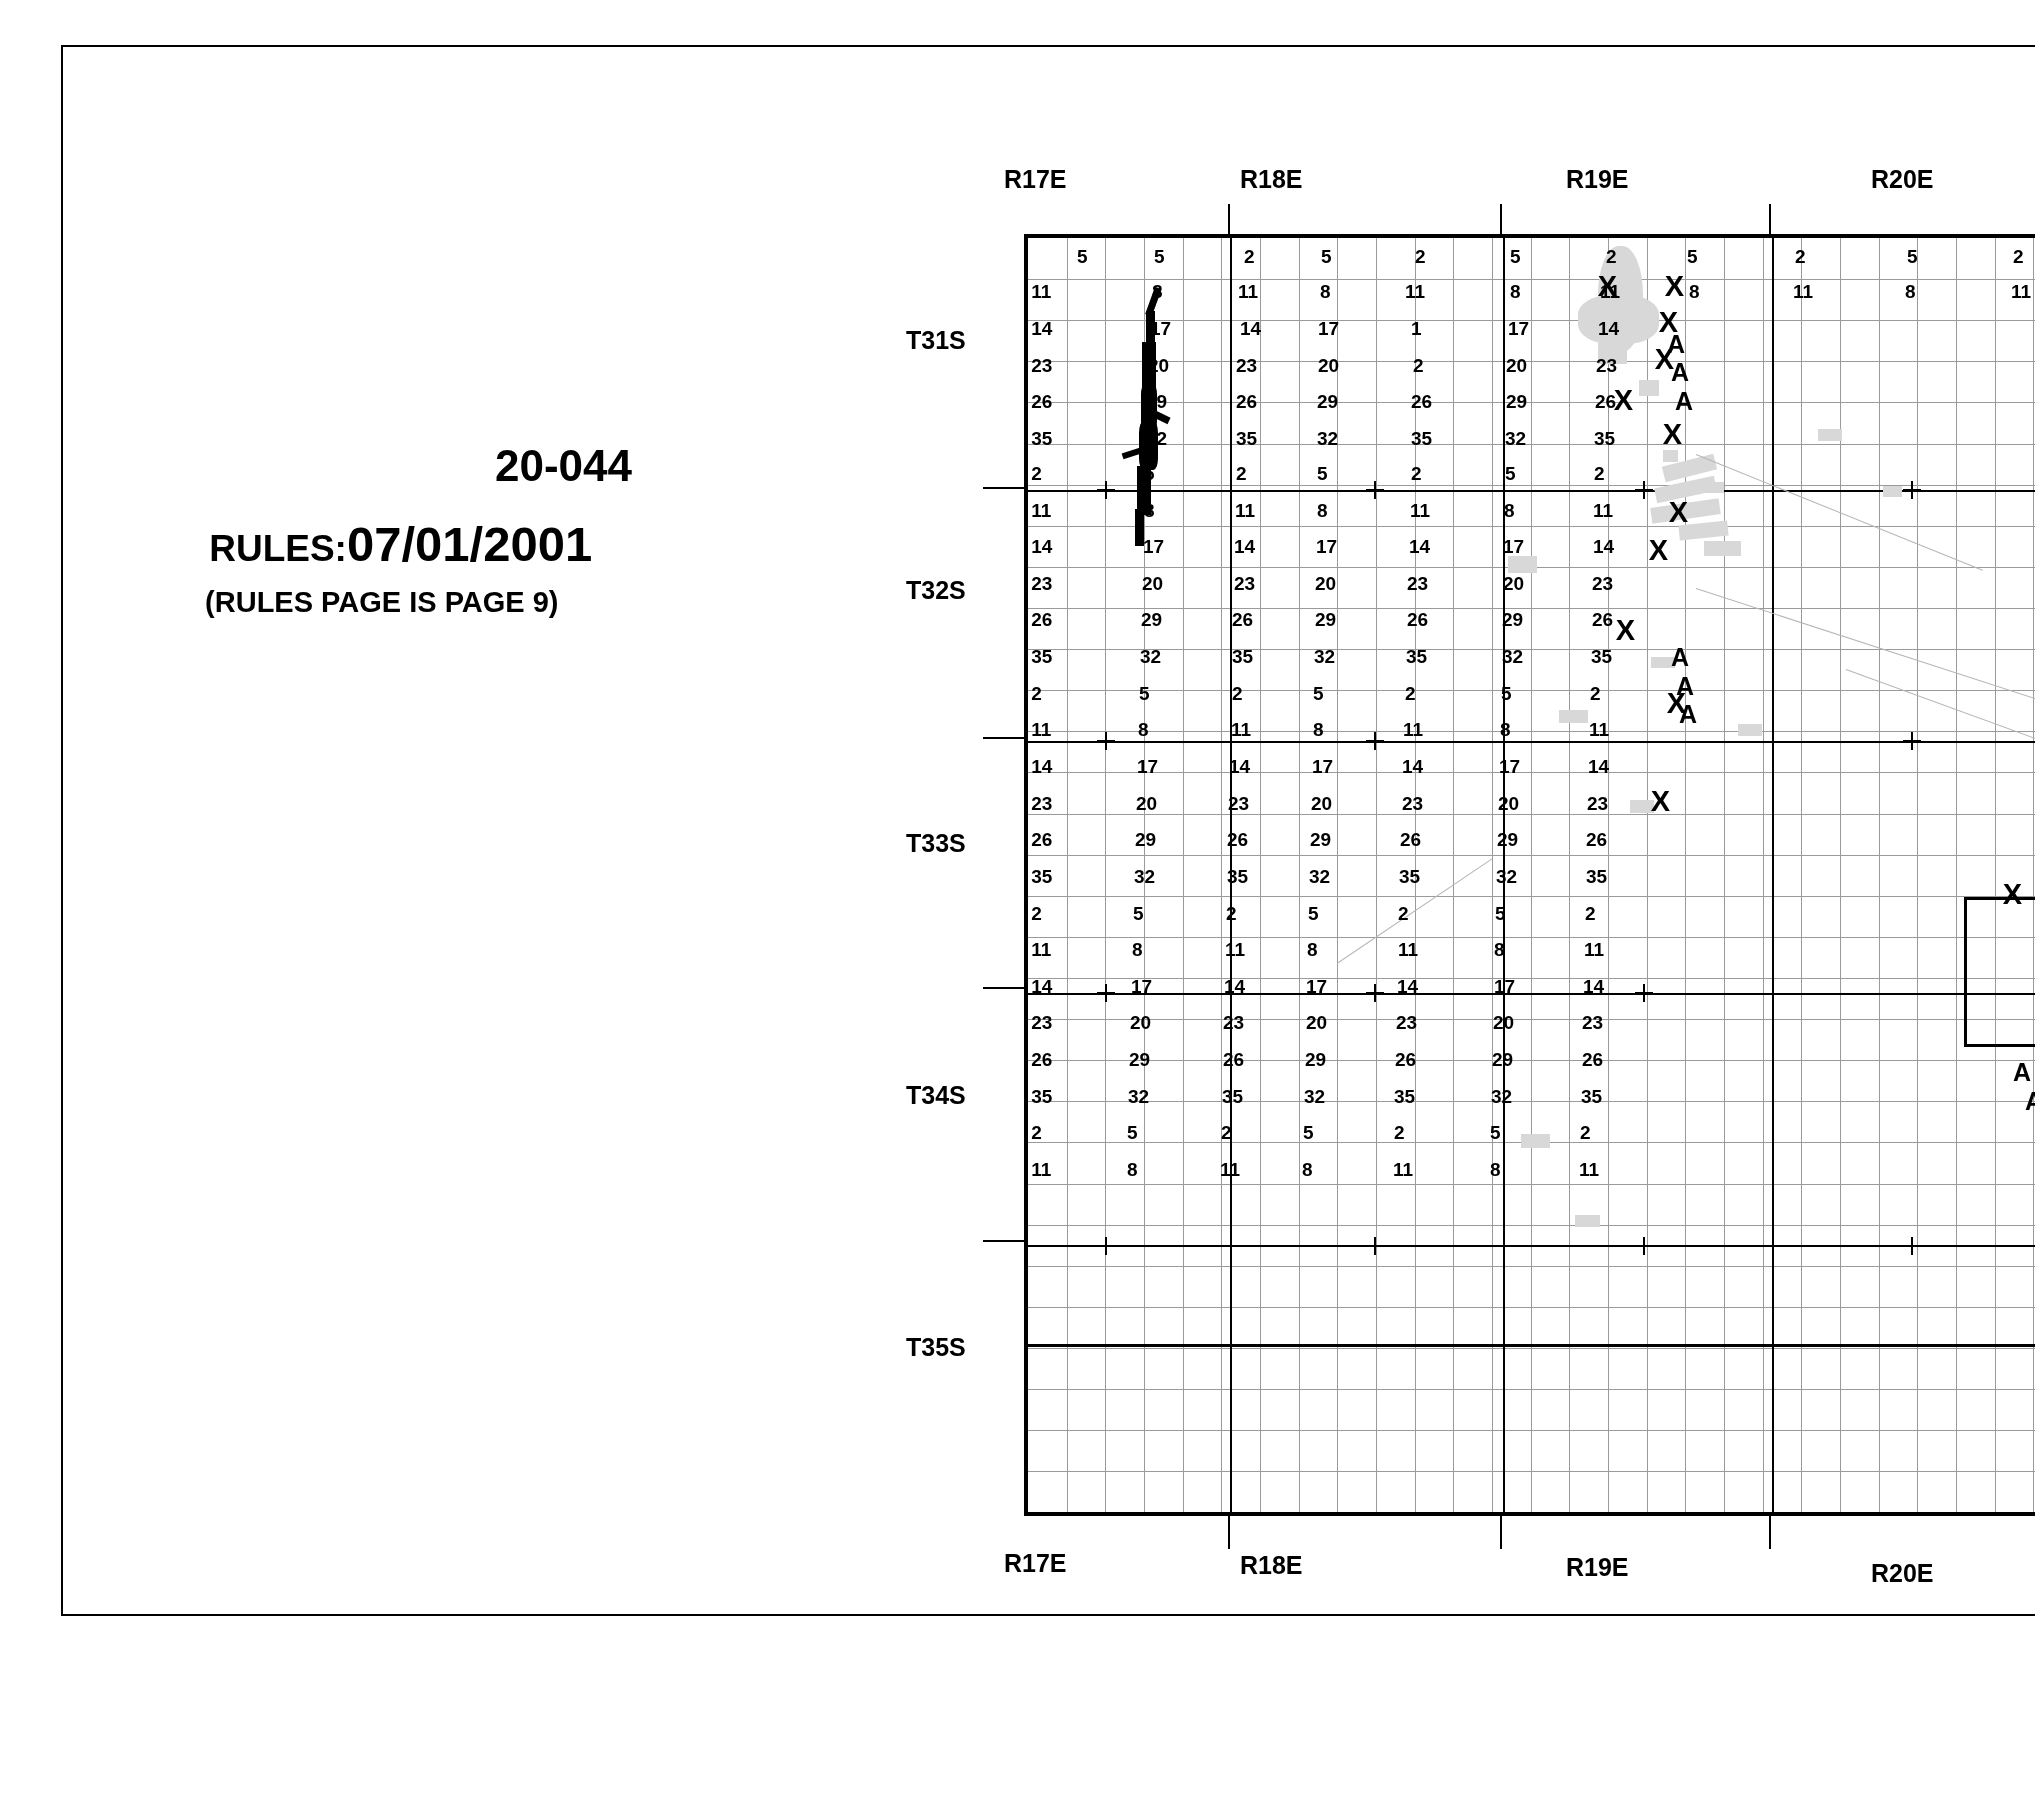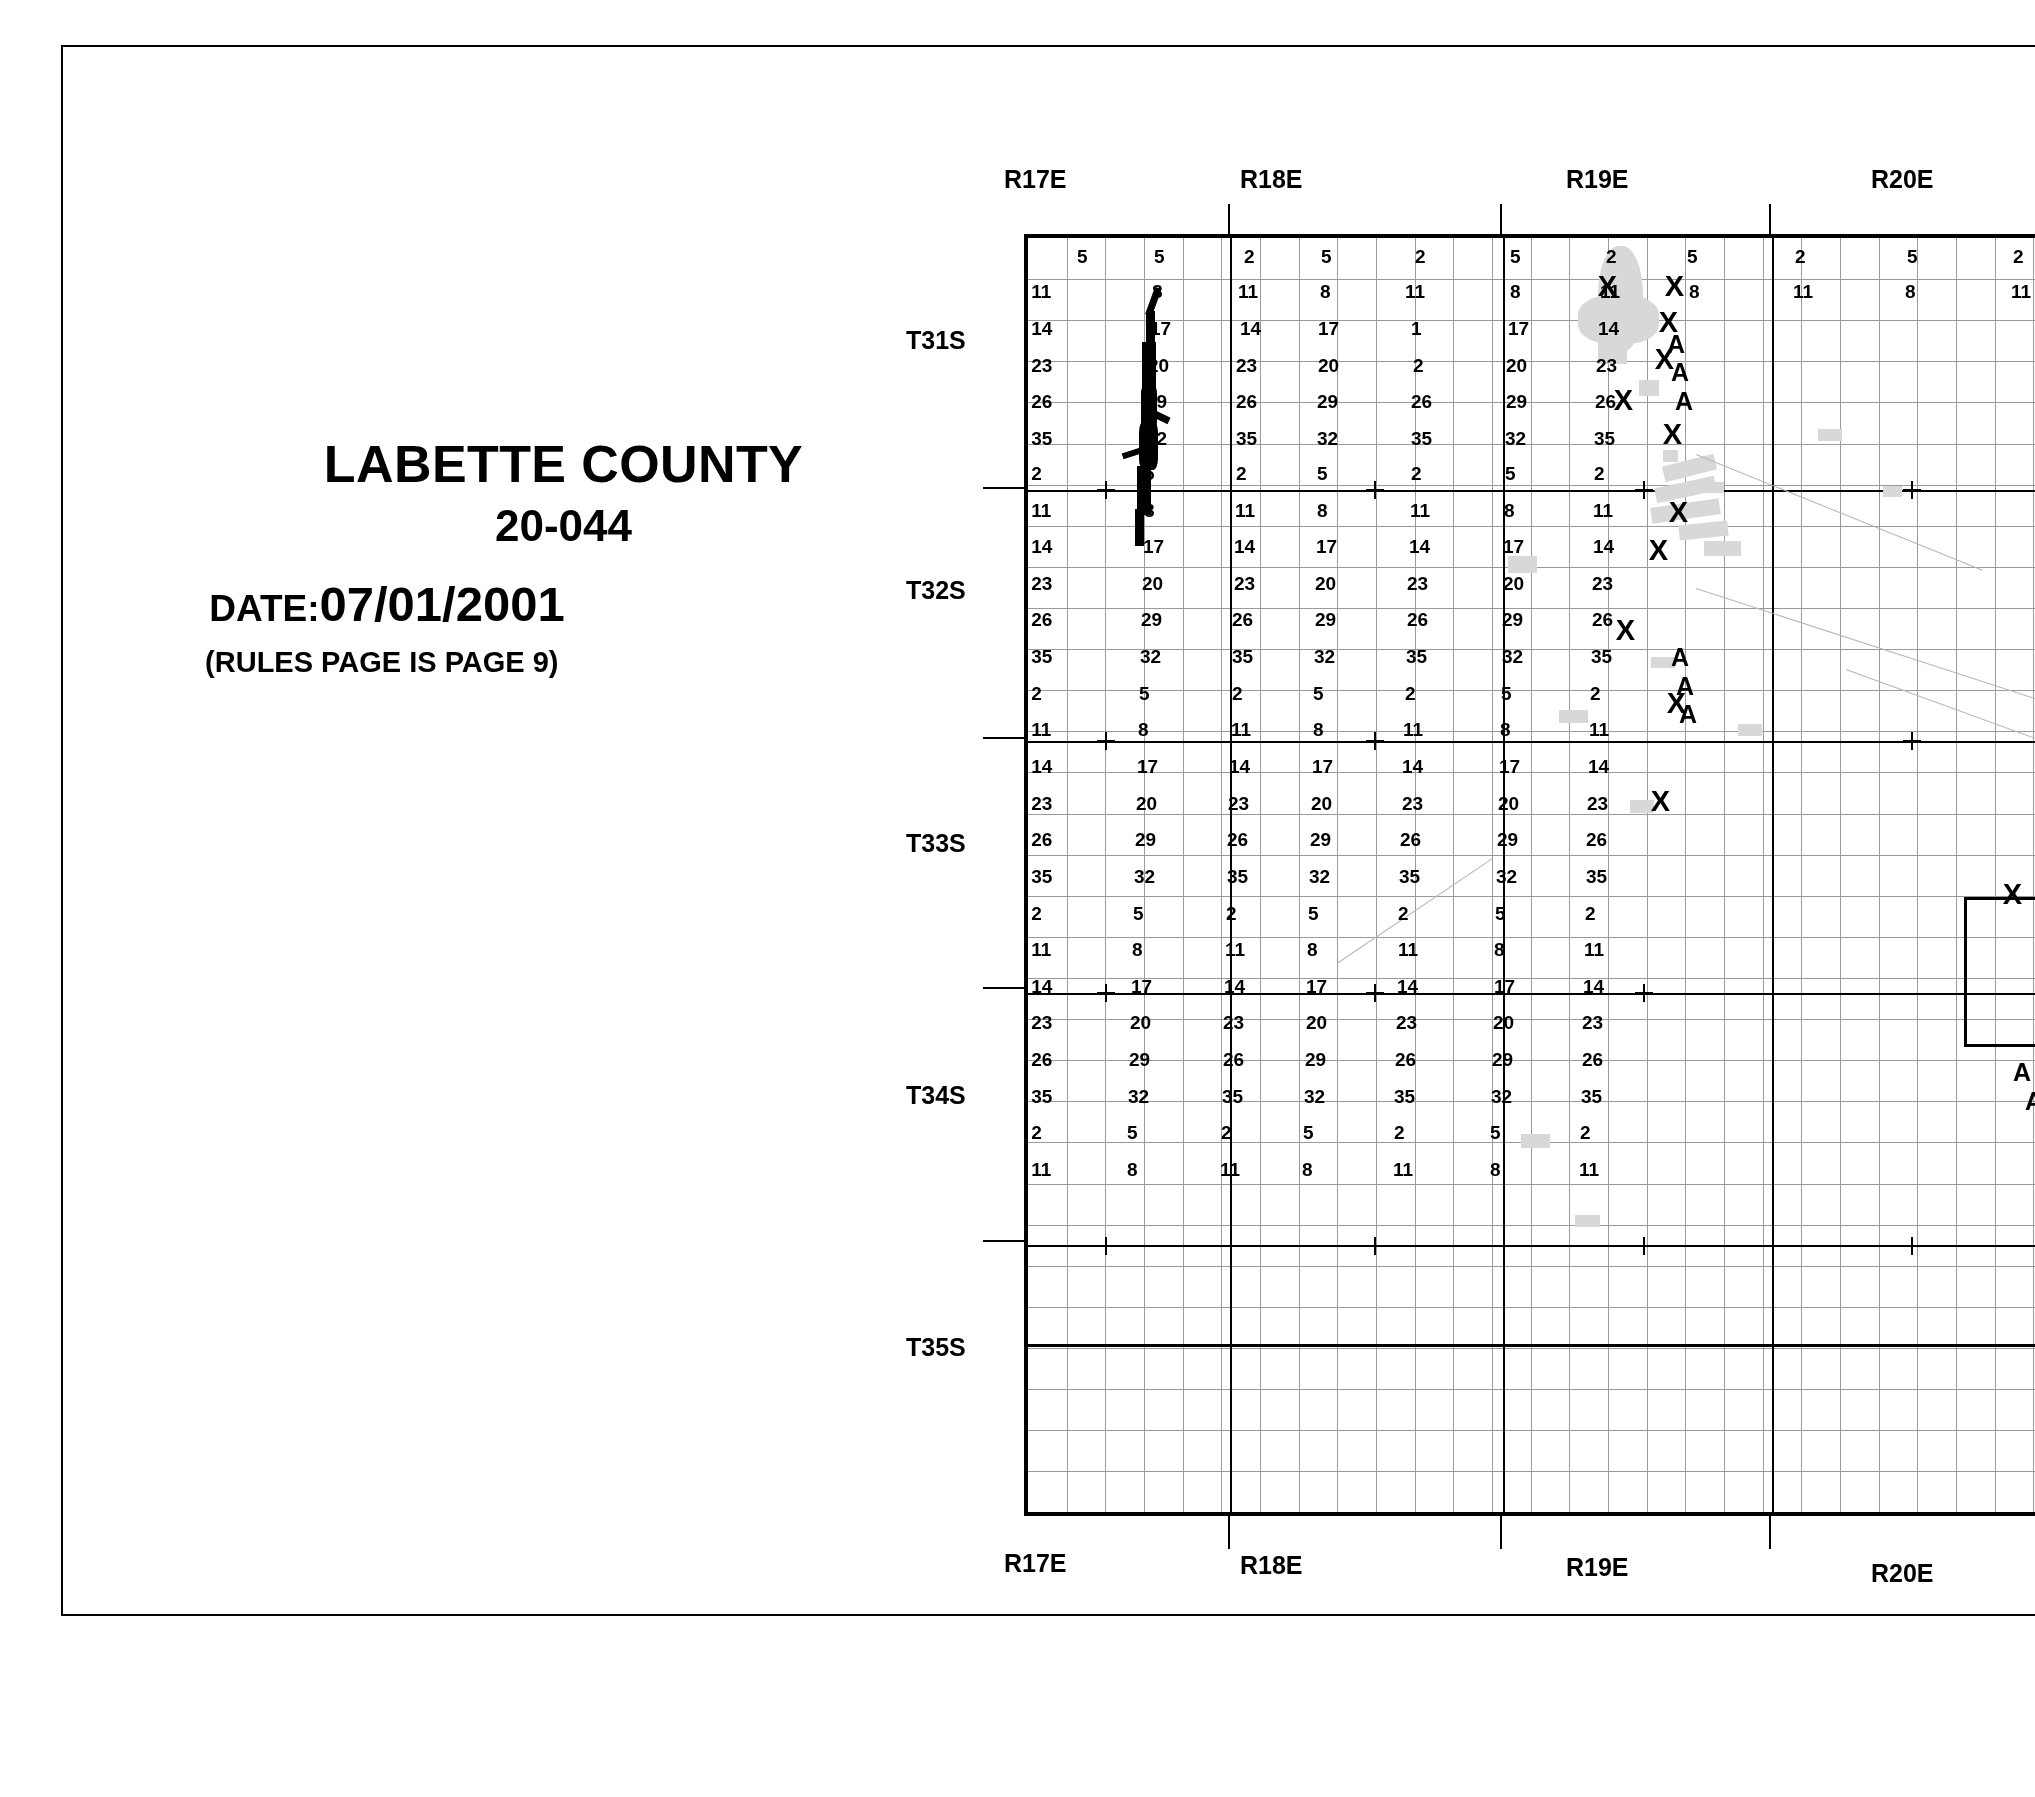--- a/index.html
+++ b/index.html
@@ -211,24 +211,23 @@
   }
 </style>
 </head>
 <body>
 
 <div id="page">
 
   <div id="sheet-border">
 
     <div id="title-block">
-      <div class="title-county">LABETTE COUNTY</div>
       <div class="title-code">20-044</div>
       <div class="title-date-row">
-        <span class="date-label">DATE:</span><span class="date-value">07/01/2001</span>
+        <span class="date-label">RULES:</span><span class="date-value">07/01/2001</span>
       </div>
       <div class="title-rules">(RULES PAGE IS PAGE 9)</div>
     </div>
 
     <div id="map-area">
 
       <div class="range-label" style="left:45px; top:0px;">R17E</div>
       <div class="range-label" style="left:281px; top:0px;">R18E</div>
       <div class="range-label" style="left:607px; top:0px;">R19E</div>
       <div class="range-label" style="left:912px; top:0px;">R20E</div>

